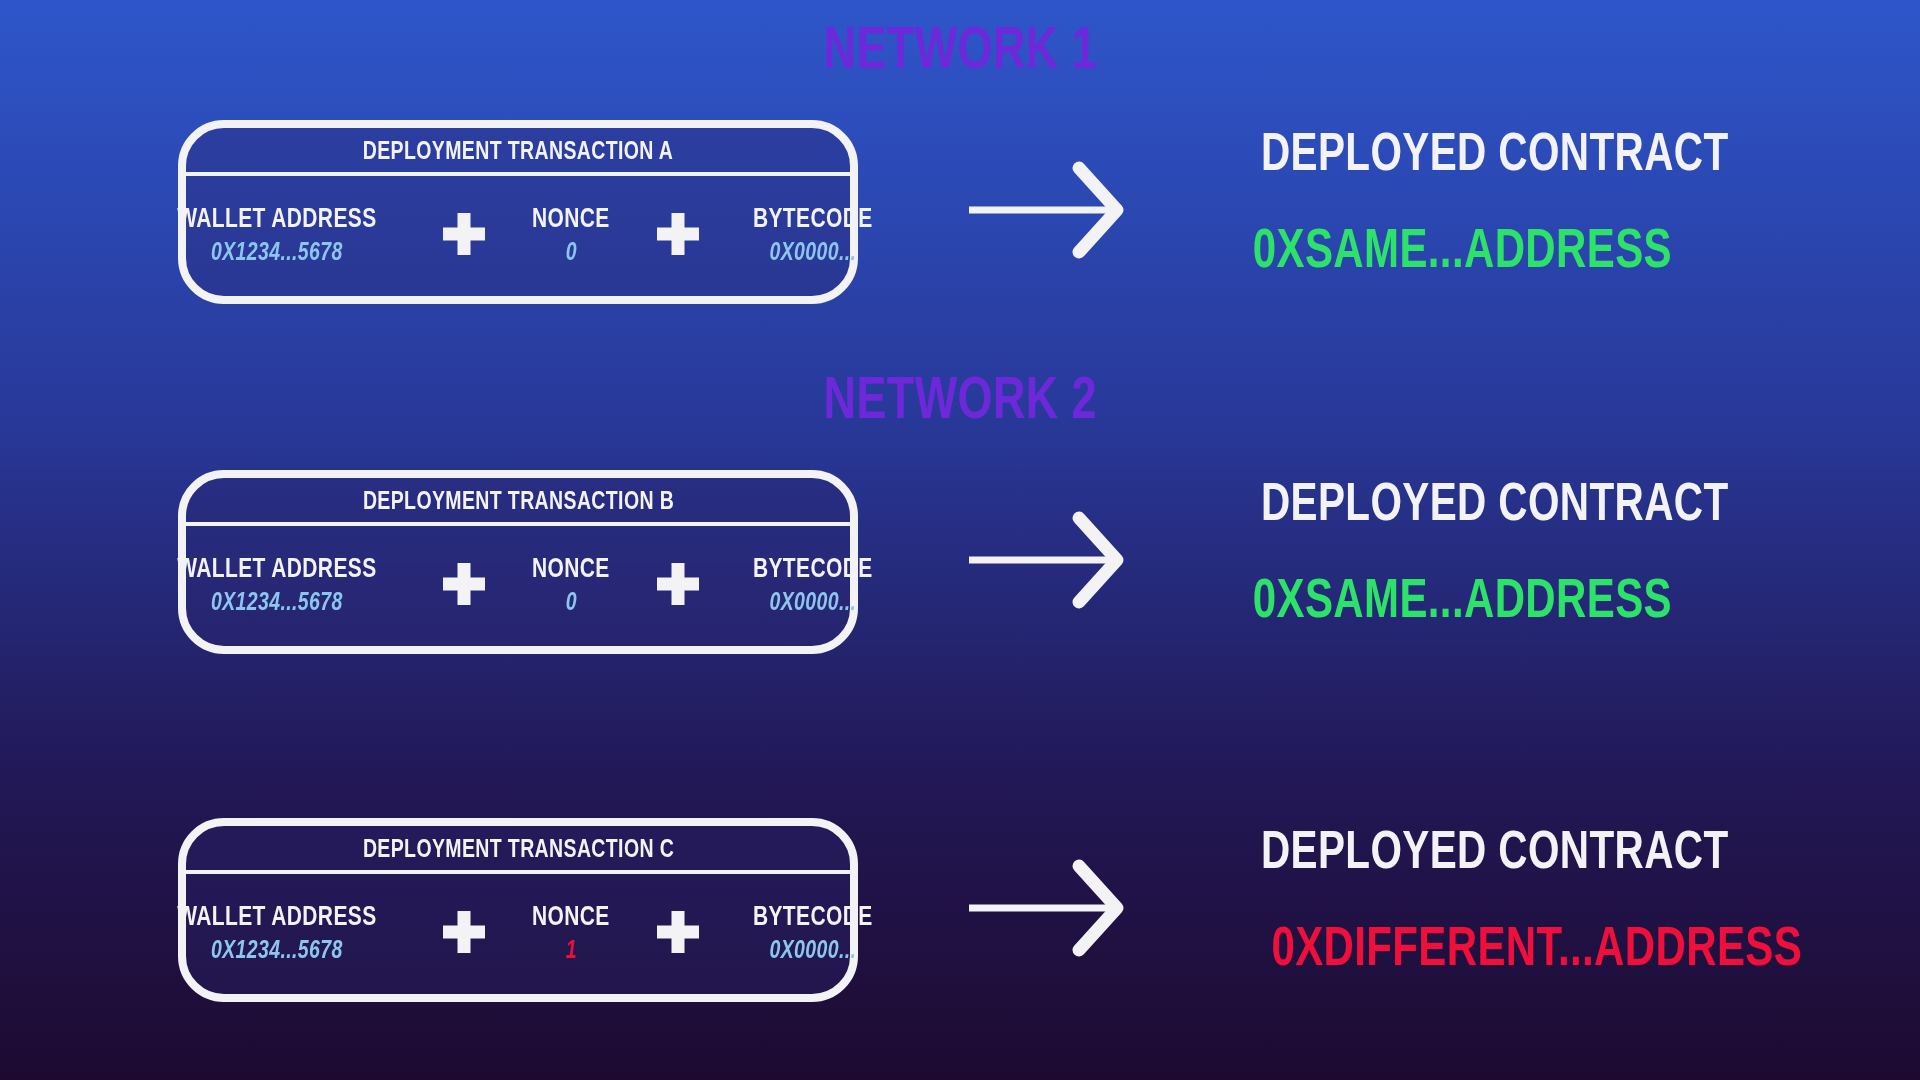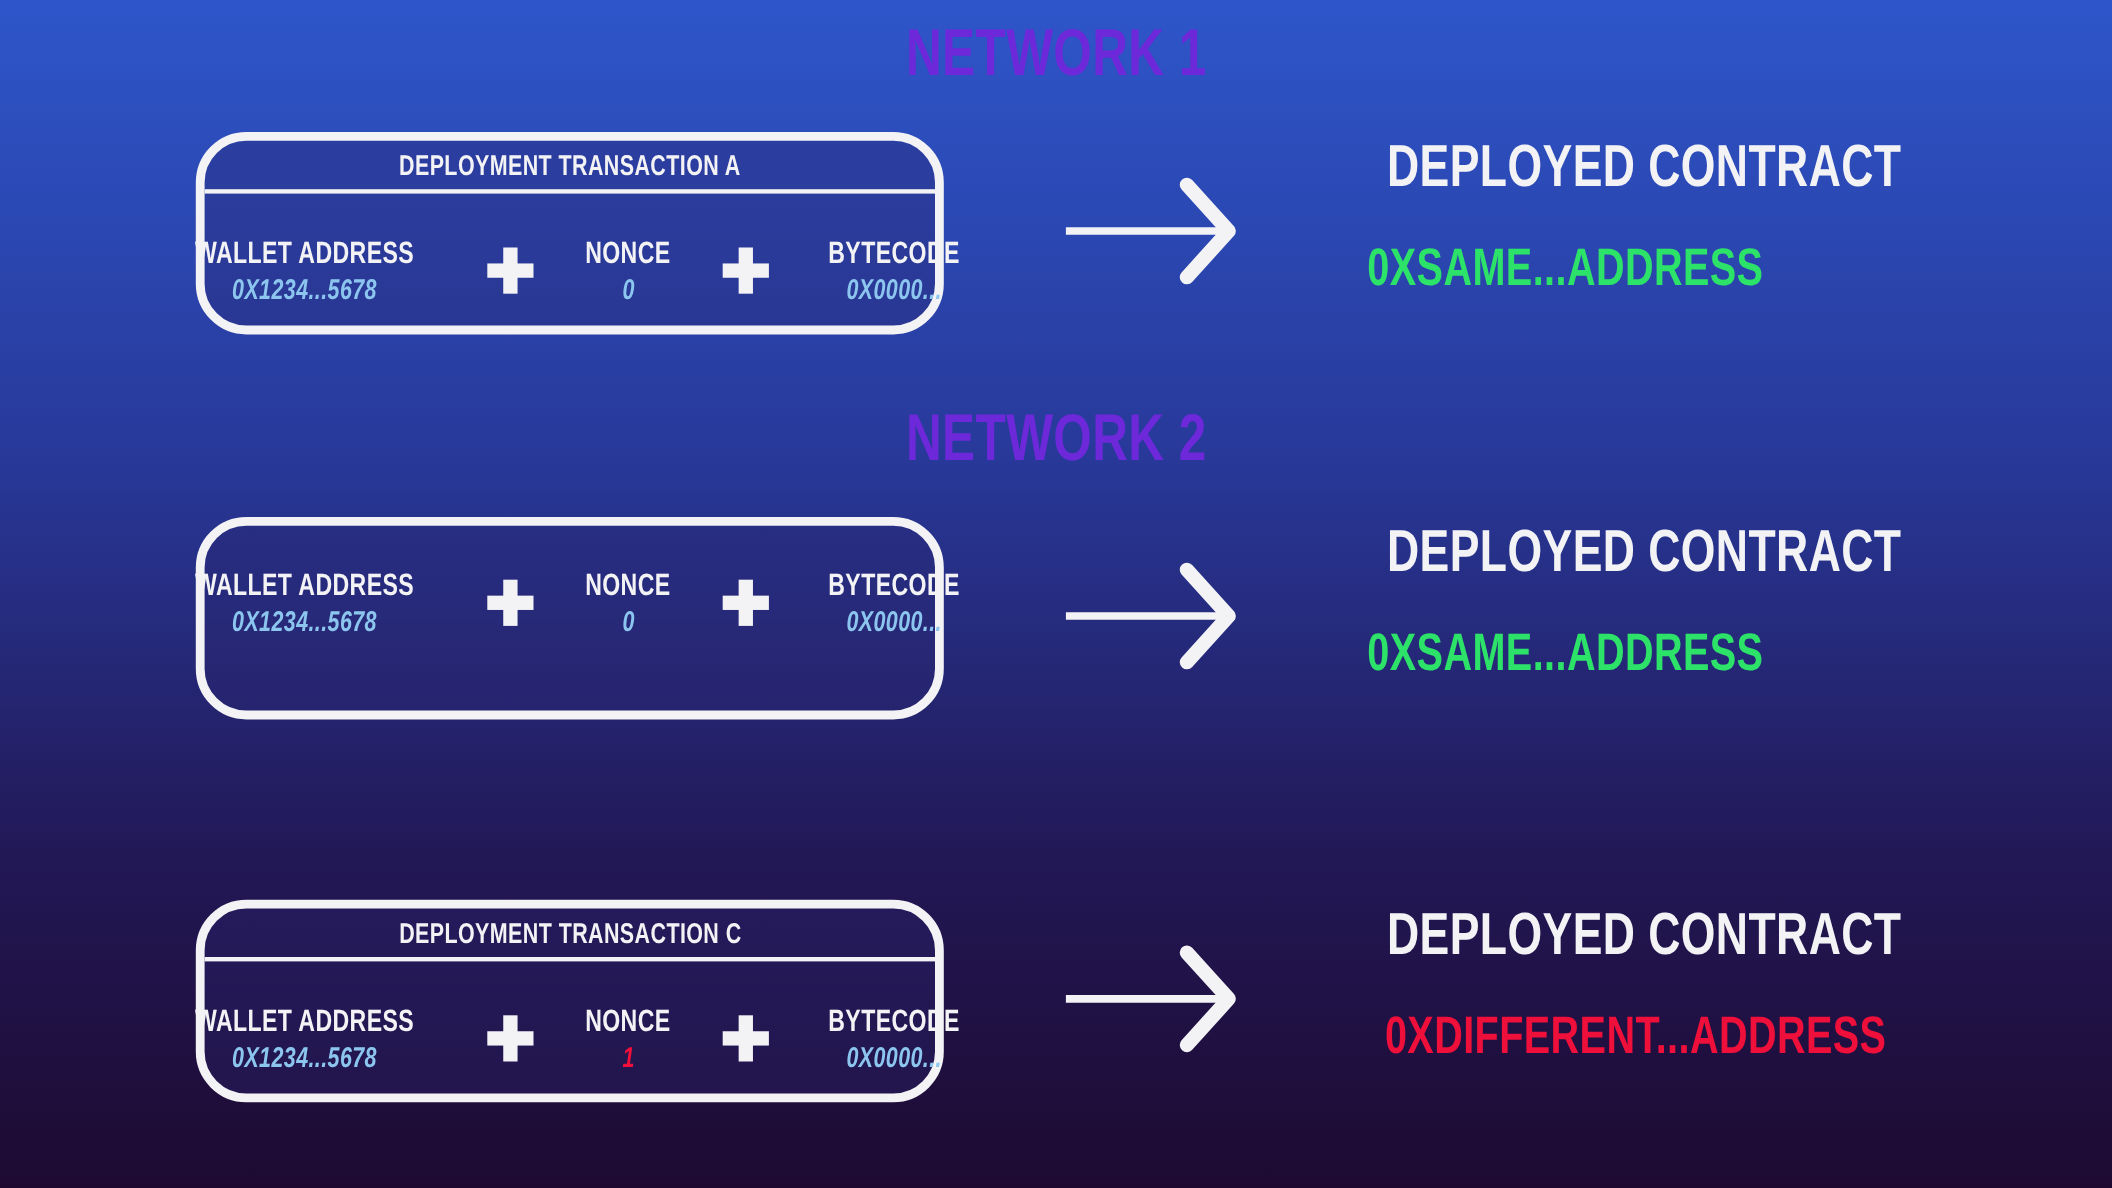--- a/index.html
+++ b/index.html
@@ -31,21 +31,21 @@
     border:8px solid #f3f3f6;border-radius:46px;
     background:rgba(42,36,112,0.35);
   }
   .tx-header{
     height:44px;display:flex;align-items:center;justify-content:center;
     border-bottom:4px solid #f3f3f6;
     color:#f3f3f6;font-size:26px;text-align:center;
   }
   .tx-content{
     height:116px;display:flex;align-items:center;justify-content:center;
-    gap:34px;padding:12px 10px;
+    gap:34px;padding:0 10px;
   }
   .field{text-align:center;}
   .field .label{font-size:28px;line-height:1.1;color:#f3f3f6;}
   .field .value{font-size:26px;line-height:1.1;margin-top:3px;font-style:italic;}
   .blue{color:#8cc6ef;}
   .green{color:#2de268;}
   .red{color:#ee0f3a;}
   
   .plus{position:relative;width:42px;height:42px;flex:0 0 auto;}
   .plus::before{
@@ -60,21 +60,21 @@
   .arrow{
     position:absolute;top:calc(160px + var(--dy));left:966px;
     width:162px;height:100px;
   }
   
   .result{
     position:absolute;top:calc(124px + var(--dy));left:1183px;width:520px;
     text-align:left;
   }
   .result-label{font-size:54px;line-height:1;color:#f3f3f6;}
-  .result-address{font-size:48px;line-height:1;margin-top:42px;}
+  .result-address{font-size:56px;line-height:1;margin-top:42px;}
 </style>
 </head>
 <body>
 
 <section class="row" style="--dy:0px">
   <h2 class="network-title"><span class="cond">NETWORK 1</span></h2>
 
   <div class="tx-box">
     <div class="tx-header">
         <span class="cond">DEPLOYMENT TRANSACTION A</span>
@@ -105,20 +105,23 @@
   <div class="result">
     <div class="result-label"><span class="cond">DEPLOYED CONTRACT</span></div>
     <div class="result-address green"><span class="cond">0XSAME...ADDRESS</span></div>
   </div>
 </section>
 
 <section class="row" style="--dy:350px">
   <h2 class="network-title"><span class="cond">NETWORK 2</span></h2>
 
   <div class="tx-box">
+    <div class="tx-header">
+        <span class="cond">DEPLOYMENT TRANSACTION B</span>
+      </div>
     <div class="tx-content">
       <div class="field">
         <div class="label"><span class="cond">WALLET ADDRESS</span></div>
         <div class="value blue"><span class="cond">0X1234...5678</span></div>
       </div>
       <span class="plus"></span>
       <div class="field">
         <div class="label"><span class="cond">NONCE</span></div>
         <div class="value blue"><span class="cond">0</span></div>
       </div>

